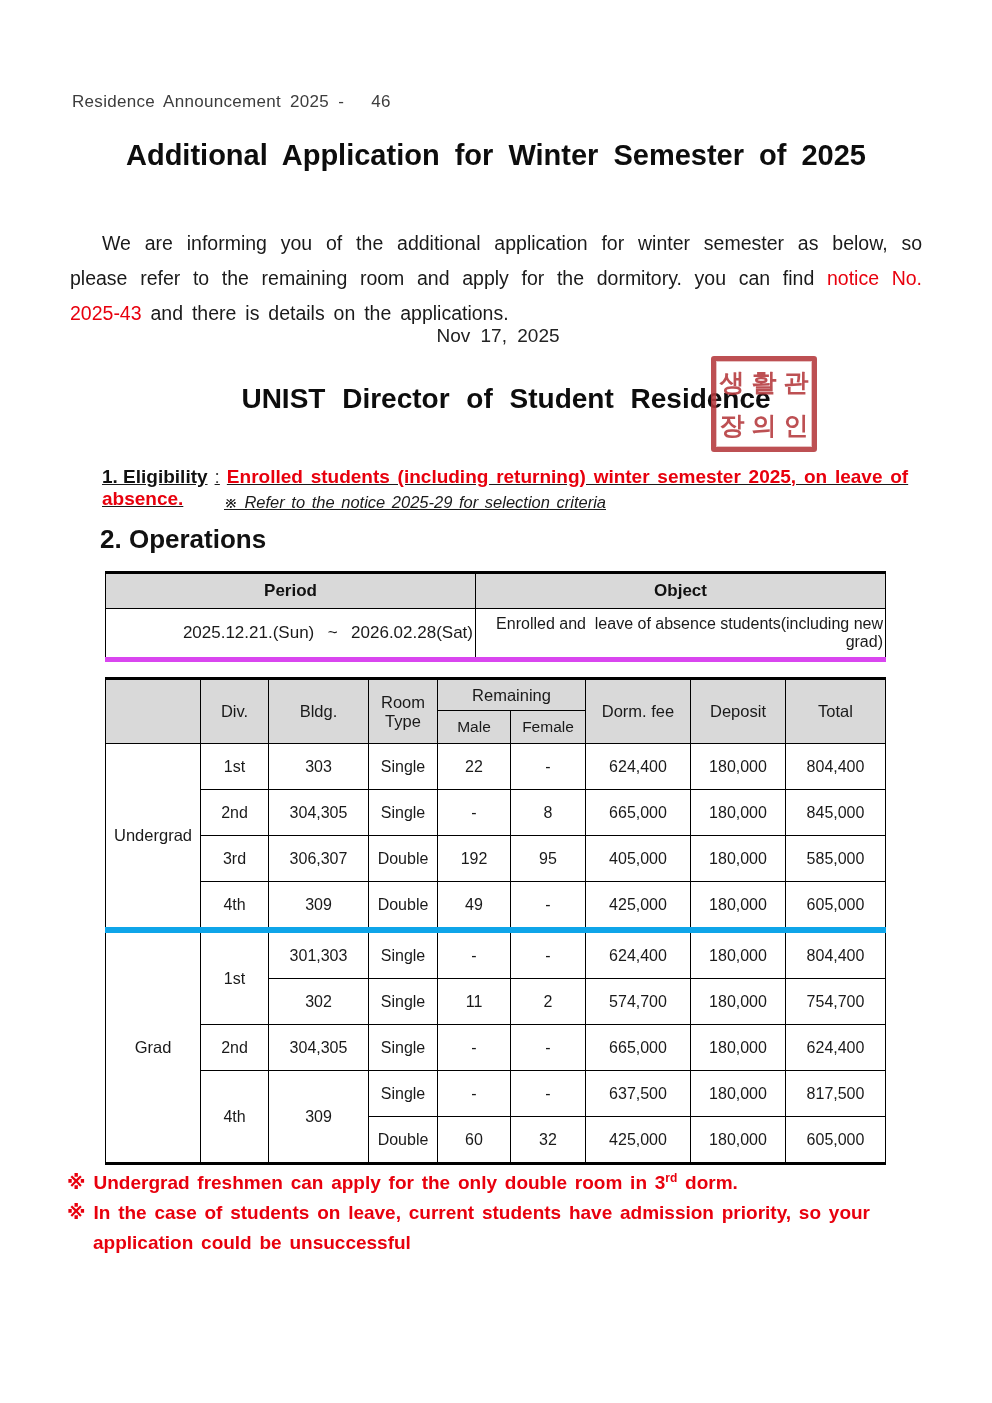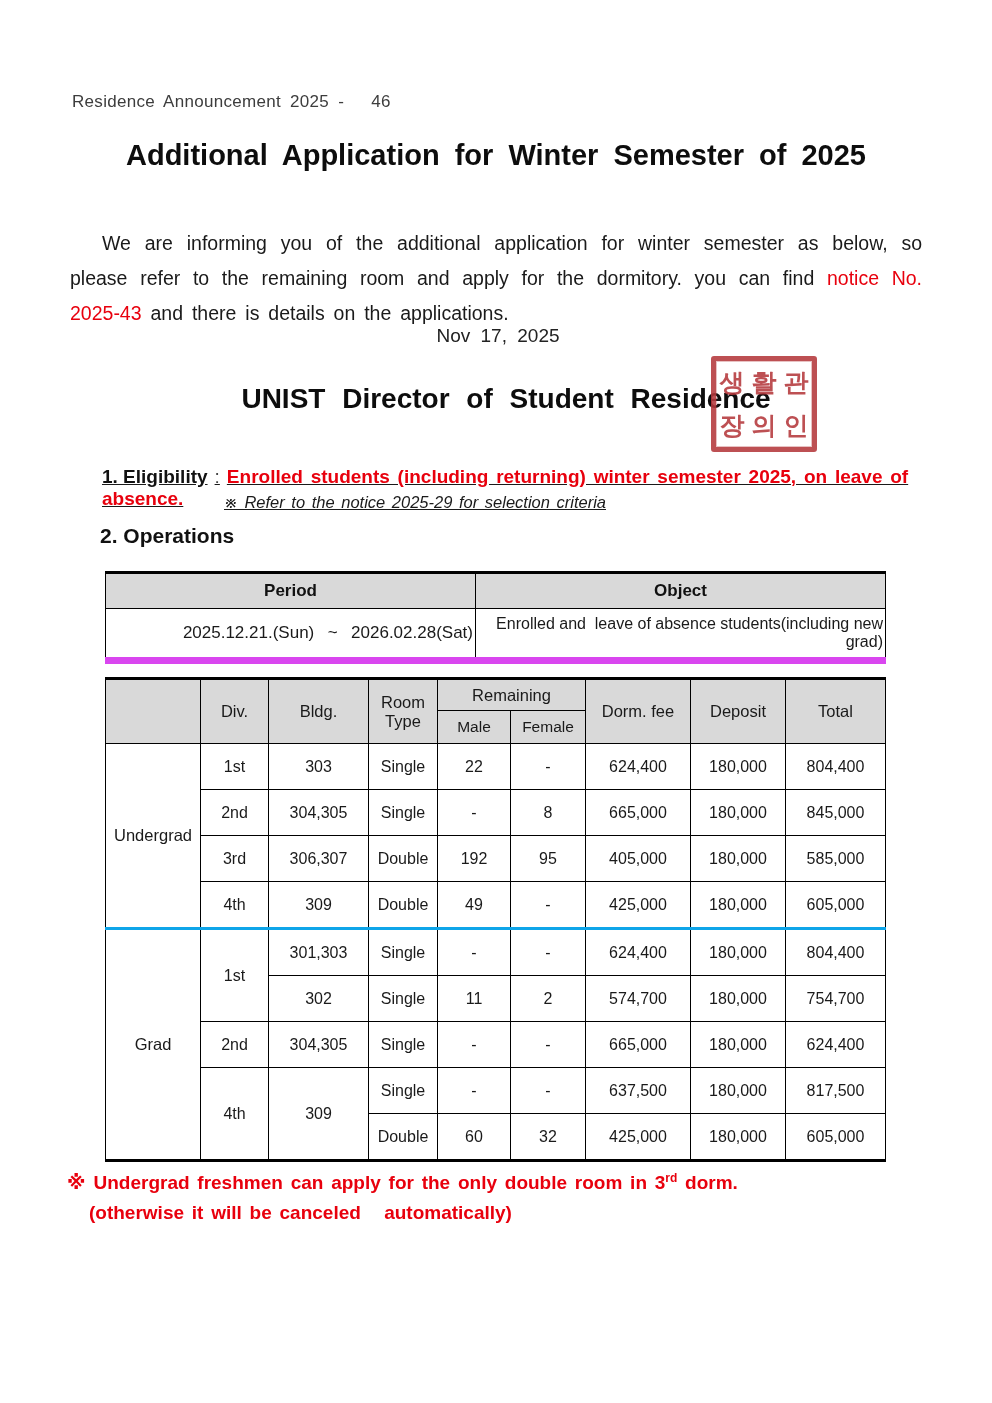--- a/index.html
+++ b/index.html
@@ -52,48 +52,48 @@
   }
   #eligibility .label{font-weight:bold;color:#111;}
   #eligibility .sep{color:#444;padding:0 7px;}
   #eligibility .value{font-weight:bold;word-spacing:2.5px;}
   #eligibility-note{
     position:absolute;left:224px;top:493px;
     font-size:16.5px;font-style:italic;text-decoration:underline;
     color:#1b1b1b;word-spacing:2px;
   }
   #operations-label{
-    position:absolute;left:100px;top:524px;font-size:21px;font-weight:bold;color:#111;text-align:center;
+    position:absolute;left:100px;top:524px;font-size:26px;font-weight:bold;color:#111;text-align:center;
   }
 
   table{border-collapse:collapse;table-layout:fixed;}
   th,td{border:1.5px solid #000;text-align:center;vertical-align:middle;padding:0 2px;overflow:hidden;}
 
   #period-table{
     position:absolute;left:105px;top:571px;width:780px;
-    border-top:3px solid #000;border-bottom:7px solid #d946ef;
+    border-top:3px solid #000;border-bottom:5px solid #d946ef;
   }
   #period-table th{
     background:var(--header-gray);height:34px;font-size:17px;font-weight:bold;color:#111;
   }
   #period-table td{height:48px;text-align:right;}
   #period-table td.period-cell{font-size:17px;word-spacing:2px;}
   #period-table td.object-cell{font-size:16px;}
 
   #room-table{
     position:absolute;left:105px;top:677px;width:780px;
     border-top:3px solid #000;border-bottom:3px solid #000;
   }
   #room-table th{
     background:var(--header-gray);font-weight:normal;color:#1a1a1a;font-size:16.5px;
   }
   #room-table thead tr:nth-child(1) th{height:30px;}
   #room-table thead tr:nth-child(2) th{height:32px;font-size:15.5px;}
   #room-table td{height:45px;font-size:16px;}
-  #room-table tr.section-start td{border-top:3px solid #0ea5e9;}
+  #room-table tr.section-start td{border-top:6px solid #0ea5e9;}
   #room-table td.group-cell{font-size:16.5px;}
 
   #notes{
     position:absolute;left:67px;top:1168px;width:872px;
     color:var(--accent-red);font-weight:bold;font-size:19px;line-height:30px;
     word-spacing:2.5px;
   }
   .note{padding-left:26px;text-indent:-26px;}
   .note .marker{padding-right:8px;}
   .note-sub{padding-left:22px;margin-top:0;}
@@ -263,14 +263,14 @@
       <td>32</td>
       <td>425,000</td>
       <td>180,000</td>
       <td>605,000</td>
     </tr>
   </tbody>
 </table>
 
 <div id="notes">
   <div class="note"><span class="marker">※</span><span>Undergrad freshmen can apply for the only double room in 3</span><sup>rd</sup><span> dorm.</span></div>
-  <div class="note-sub pre">(otherwise it will be canceled   automatically)</div>
+  <div class="note"><span class="marker">※</span><span>In the case of students on leave, current students have admission priority, so your application could be unsuccessful</span></div>
 </div>
 
 </body></html>

